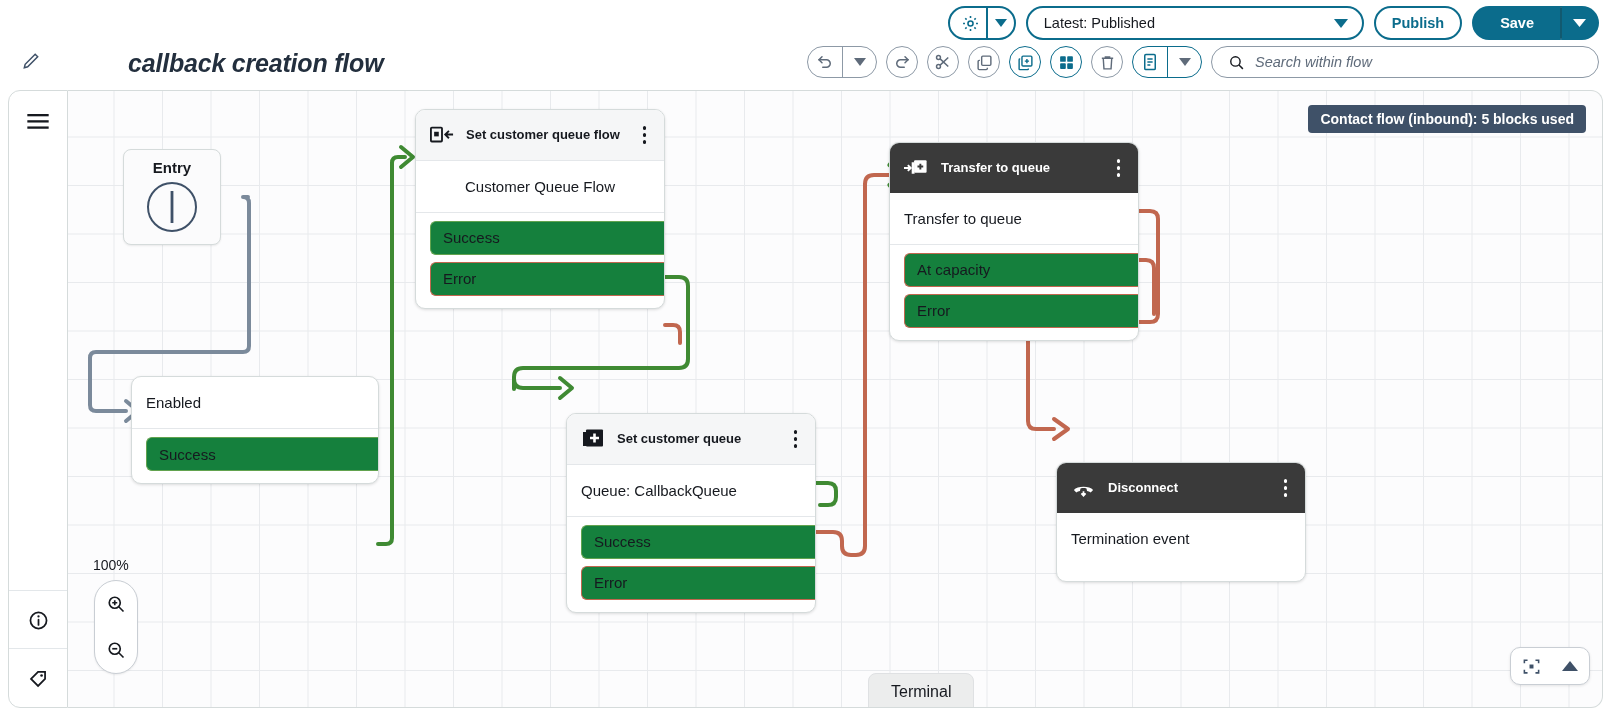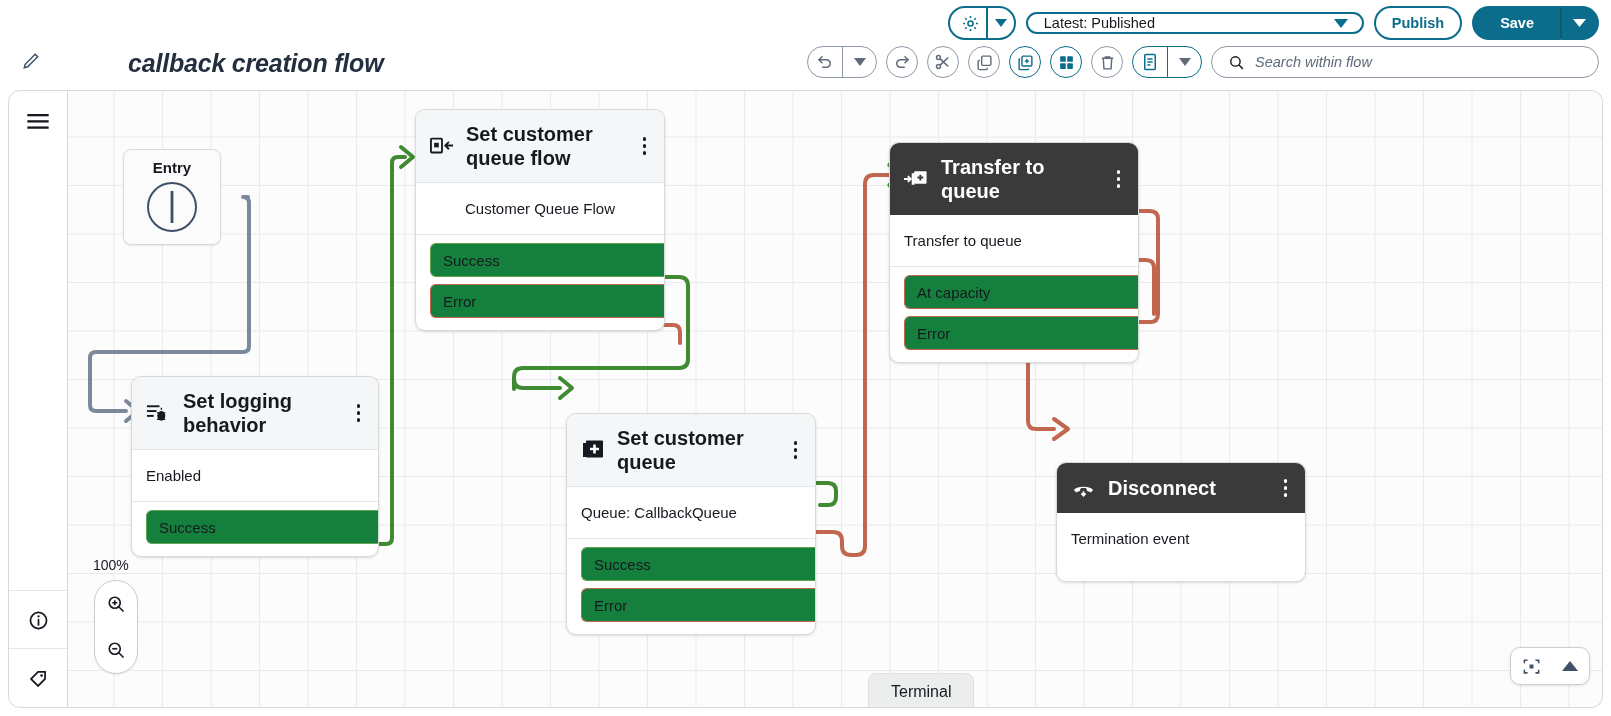--- a/index.html
+++ b/index.html
@@ -25,21 +25,21 @@
   }
   .gear-split {
     display:flex; align-items:center; height:34px; border:2px solid #0b6c8c;
     border-radius:17px; background:#fff; overflow:hidden;
   }
   .gear-split .seg { display:flex; align-items:center; justify-content:center; height:100%; cursor:pointer; }
   .gear-split .seg.a { width:36px; padding-left:6px; }
   .gear-split .seg.b { width:28px; border-left:2px solid #0b6c8c; }
 
   .version-select {
-    width:338px; height:22px; border:2px solid #0b6c8c; border-radius:17px;
+    width:338px; height:34px; border:2px solid #0b6c8c; border-radius:17px;
     background:#fff; display:flex; align-items:center; justify-content:space-between;
     padding:0 14px 0 16px; font-size:14.5px; color:#16191f; cursor:pointer;
   }
   .save-split { display:flex; align-items:stretch; height:34px; }
   .save-main {
     background:#0b6c8c; color:#fff; font-size:14.5px; font-weight:700;
     border-radius:17px 0 0 17px; padding:0 26px; display:flex; align-items:center; cursor:pointer;
     border:2px solid #0b6c8c; border-right:1px solid #12596f;
   }
   .save-caret {
@@ -107,21 +107,21 @@
   
   .node {
     position:absolute; background:#fff; border:1px solid #d5dbdb;
     border-radius:10px; box-shadow:0 1px 3px rgba(0,0,0,0.13); overflow:hidden;
   }
   .node-head {
     display:flex; align-items:center; gap:12px; padding:12px 12px 12px 14px; min-height:48px;
   }
   .node-head.light { background:#f5f6f7; border-bottom:1px solid #e4e7ea; }
   .node-head.dark { background:#3a3a3a; }
-  .node-title { font-size:20px; font-weight:700; line-height:1.2; flex:1; }
+  .node-title { font-size:13px; font-weight:700; line-height:1.2; flex:1; }
   .node-head.dark .node-title { color:#fff; }
   .node-head.light .node-title { color:#16191f; }
   .kebab { display:flex; flex-direction:column; gap:3.5px; padding:4px 6px; cursor:pointer; }
   .kebab i { width:3.5px; height:3.5px; border-radius:50%; background:#16191f; display:block; }
   .node-head.dark .kebab i { background:#fff; }
   .node-body { padding:17px 14px; font-size:15px; color:#16191f; border-bottom:1px solid #e4e7ea; }
   .ports { padding:8px 0 12px 0; display:flex; flex-direction:column; gap:7px; }
   .port {
     height:34px; margin-left:14px; display:flex; align-items:center; padding:0 12px;
     font-size:15px; color:#16191f; border-radius:6px 0 0 6px; background:#15803d;
@@ -375,35 +375,20 @@
           </div>
       </div>
       <div class="node-body" style="text-align:center;">Customer Queue Flow</div>
       <div class="ports">
         <div class="port success">Success</div>
         <div class="port error">Error</div>
       </div>
     </div>
 
     <div class="node" style="left:63px; top:285px; width:248px;">
-      <div class="node-head light">
-        <svg width="25" height="22" viewBox="0 0 26 22">
-          <rect x="1" y="3" width="13" height="2" fill="#16191f"></rect>
-          <rect x="1" y="8" width="10" height="2" fill="#16191f"></rect>
-          <rect x="1" y="13" width="7" height="2" fill="#16191f"></rect>
-          <ellipse cx="16" cy="14" rx="4" ry="5" fill="#16191f"></ellipse>
-          <path d="M11.5 11h2M11.5 14h1.5M11.5 17.5h2M20 11h-2M20 14h-1.5M20 17.5h-2M16 7.5v-2" stroke="#16191f" stroke-width="1.5"></path>
-        </svg>
-        <div class="node-title">Set logging behavior</div>
-        <div class="kebab">
-            <i></i>
-            <i></i>
-            <i></i>
-          </div>
-      </div>
       <div class="node-body">Enabled</div>
       <div class="ports">
         <div class="port success">Success</div>
       </div>
     </div>
 
     <div class="node" style="left:498px; top:322px; width:250px;">
       <div class="node-head light">
         <svg width="24" height="22" viewBox="0 0 24 22">
           <path d="M2 4h4v14H2z" fill="#16191f"></path>
@@ -455,20 +440,21 @@
         <div class="node-title">Disconnect</div>
         <div class="kebab">
             <i></i>
             <i></i>
             <i></i>
           </div>
       </div>
       <div class="node-body" style="border-bottom:none; padding-bottom:34px;">Termination event</div>
     </div>
 
+    <div class="blocks-badge">Contact flow (inbound): 5 blocks used</div>
 
     <div class="zoom-label">100%</div>
     <div class="zoom-pill">
       <div class="zb">
         <svg width="20" height="20" viewBox="0 0 24 24" fill="none" stroke="#16191f" stroke-width="2">
           <circle cx="10.5" cy="10.5" r="6.6"></circle>
             <path d="M15.3 15.3L21 21"></path>
             <path d="M10.5 7.5v6M7.5 10.5h6"></path>
         </svg>
       </div>

